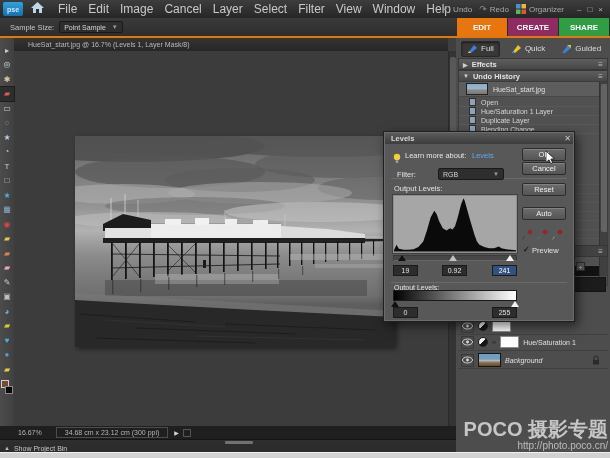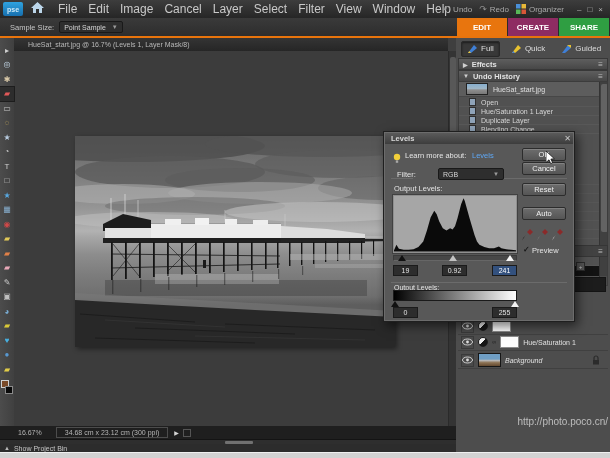--- a/index.html
+++ b/index.html
@@ -567,16 +567,17 @@
   <div id="scrollstrip" class="abs" data-name="canvas-horizontal-scrollbar">
       <div class="thumb" data-name="scroll-thumb"></div>
     </div>
   <div id="projbin" class="abs" data-name="project-bin-bar">
     <span class="ico" data-name="project-bin-toggle-icon">▲</span>
     <span class="t">Show Project Bin</span>
   </div>
   <div id="lightstrip" class="abs" data-name="taskbar-strip"></div>
 
   <div id="watermark" class="abs" data-name="watermark">
+    <div class="brand" data-name="watermark-brand">POCO 摄影专题</div>
     <div class="url" data-name="watermark-url">http://photo.poco.cn/</div>
   </div>
 
 </div>
 
 </body></html>

